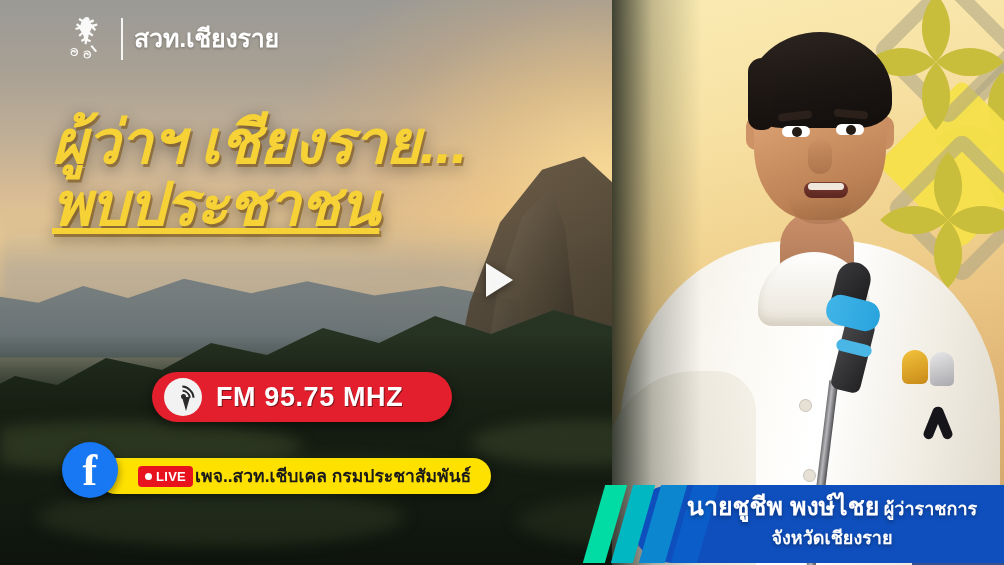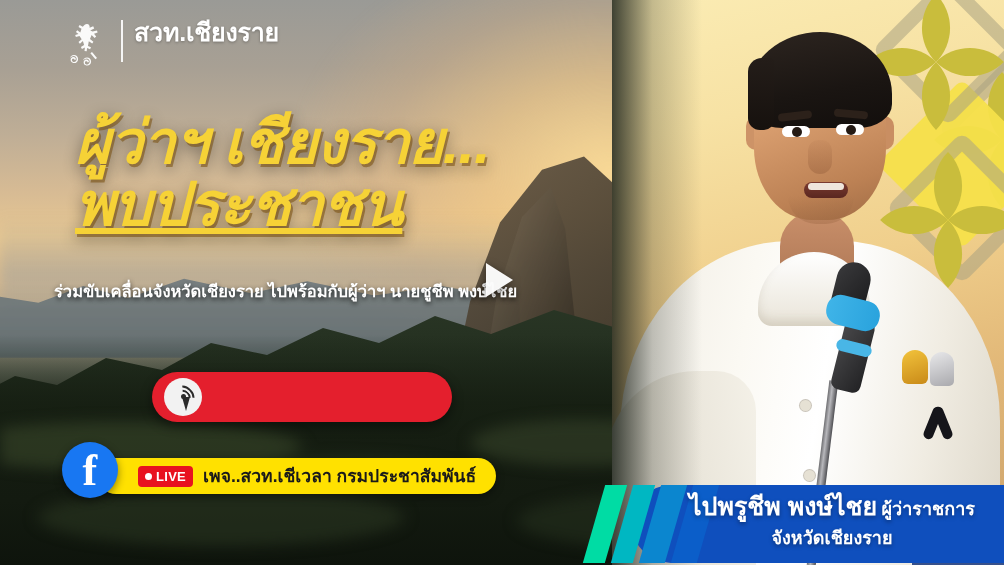--- a/index.html
+++ b/index.html
@@ -223,36 +223,36 @@
   .btn-b { left:192px; top:470px; width:11px; height:11px;
     background:#e6e1d4; border-radius:50%; box-shadow:0 0 0 1px rgba(150,140,120,.5); }
   .podium { left:300px; bottom:0; width:110px; height:72px;
     background:linear-gradient(180deg,#4f6fa8,#36508a); border-radius:10px 0 0 0; }
   .pz-fade {
     position:absolute; left:0; top:0; width:90px; height:100%;
     background:linear-gradient(to right, rgba(30,36,28,0.85), rgba(30,36,28,0.25) 45%, rgba(0,0,0,0) 100%);
   }
 
   
-  .logo { position:absolute; left:62px; top:20px; display:flex; gap:11px; }
+  .logo { position:absolute; left:62px; top:13px; display:flex; align-items:center; gap:11px; }
   .logo-emblem { width:48px; height:52px; position:relative; opacity:.95; }
   .logo-div { width:2px; height:42px; background:rgba(255,255,255,.9); }
   .logo-txt { display:flex; flex-direction:column; line-height:1.02; }
   .logo-main {
     color:#ffffff; font-size:25px; font-weight:bold; letter-spacing:-.2px;
     text-shadow:0 1px 3px rgba(0,0,0,.3);
   }
   .logo-sub {
     color:#f2f2f2; font-size:16px; font-weight:normal; margin-top:3px;
     text-shadow:0 1px 3px rgba(0,0,0,.3);
   }
 
   
   .headline {
-    position:absolute; left:75px; top:112px; width:620px;
+    position:absolute; left:52px; top:112px; width:620px;
     color:#f6d236; font-size:60px; font-weight:bold; font-style:italic;
     line-height:1.03; letter-spacing:-1px;
     text-shadow: 2px 3px 0 rgba(120,78,12,.55), 0 5px 16px rgba(0,0,0,.45);
   }
   .headline .l2 { display:block; text-align:left; padding-right:18px;text-decoration:underline; }
 
   .tagline {
     position:absolute; left:54px; top:278px; width:560px;
     color:#ffffff; font-size:16.5px; font-weight:bold;
     text-shadow:0 2px 5px rgba(0,0,0,.75);
@@ -307,21 +307,21 @@
     background:#1877f2; position:relative; z-index:3; flex:none;
     box-shadow:0 3px 9px rgba(0,0,0,.45);
   }
   .fb-ico .f {
     position:absolute; left:50%; top:10px; transform:translateX(-52%);
     color:#ffffff; font-size:44px; font-weight:bold; line-height:.86;
     font-family:"Liberation Serif", serif;
   }
   .fb-pill {
     margin-left:-20px; height:36px; background:#ffe100; border-radius:18px;
-    display:flex; align-items:center; gap:10px; padding:0 20px 0 40px;
+    display:flex; align-items:center; gap:2px; padding:0 20px 0 40px;
     box-shadow:0 3px 9px rgba(0,0,0,.4);
     margin-top:12px;
   }
   .live-badge {
     background:#e8121f; color:#ffffff; font-size:13px; font-weight:bold;
     border-radius:4px; padding:3px 7px; display:flex; align-items:center; gap:4px;
     letter-spacing:.3px;
   }
   .live-badge .ldot { width:7px; height:7px; background:#ffffff; border-radius:50%; }
   .fb-txt { color:#1a1a1a; font-size:17.5px; font-weight:bold; white-space:nowrap; }
@@ -460,54 +460,54 @@
     <div class="logo-txt">
       <span class="logo-main">สวท.เชียงราย</span>
     </div>
   </div>
 
   <div class="headline">
     <span class="l1">ผู้ว่าฯ เชียงราย...</span>
     <span class="l2">พบประชาชน</span>
   </div>
 
-  <div class="tagline">ร่วมขับเคลื่อนจังหวัดเชียงราย ไปพร้อมกับผู้ว่าฯ นายชูชีพ พงษ์ไชย</div>
 
   <div class="play-overlay">
     <div class="tri"></div>
   </div>
 
   <div class="fm-pill">
     <span class="fm-ico">
       <i class="arc a1"></i>
         <i class="arc a2"></i>
       <i class="mast"></i>
         <i class="dot"></i>
     </span>
+    <span class="fm-txt">FM 95.75 MHZ</span>
   </div>
 
   <div class="fb-row">
     <span class="fb-ico">
       <span class="f">f</span>
     </span>
     <span class="fb-pill">
       <span class="live-badge">
         <i class="ldot"></i>
         <span>LIVE</span>
       </span>
-      <span class="fb-txt">เพจ..สวท.เชีเวลา กรมประชาสัมพันธ์</span>
+      <span class="fb-txt">เพจ..สวท.เชีบเคล กรมประชาสัมพันธ์</span>
     </span>
   </div>
 
 
   <div class="nameplate">
     <span class="np-round"></span>
     <span class="np-stripe np-s1"></span>
     <span class="np-stripe np-s2"></span>
     <span class="np-stripe np-s3"></span>
     <span class="np-stripe np-s4"></span>
     <span class="np-txt">
-      <span class="np-name">ไปพรูชีพ พงษ์ไชย</span>
+      <span class="np-name">นายชูชีพ พงษ์ไชย</span>
       <span class="np-role">ผู้ว่าราชการจังหวัดเชียงราย</span>
     </span>
   </div>
 
 </div>
 
 </body></html>

